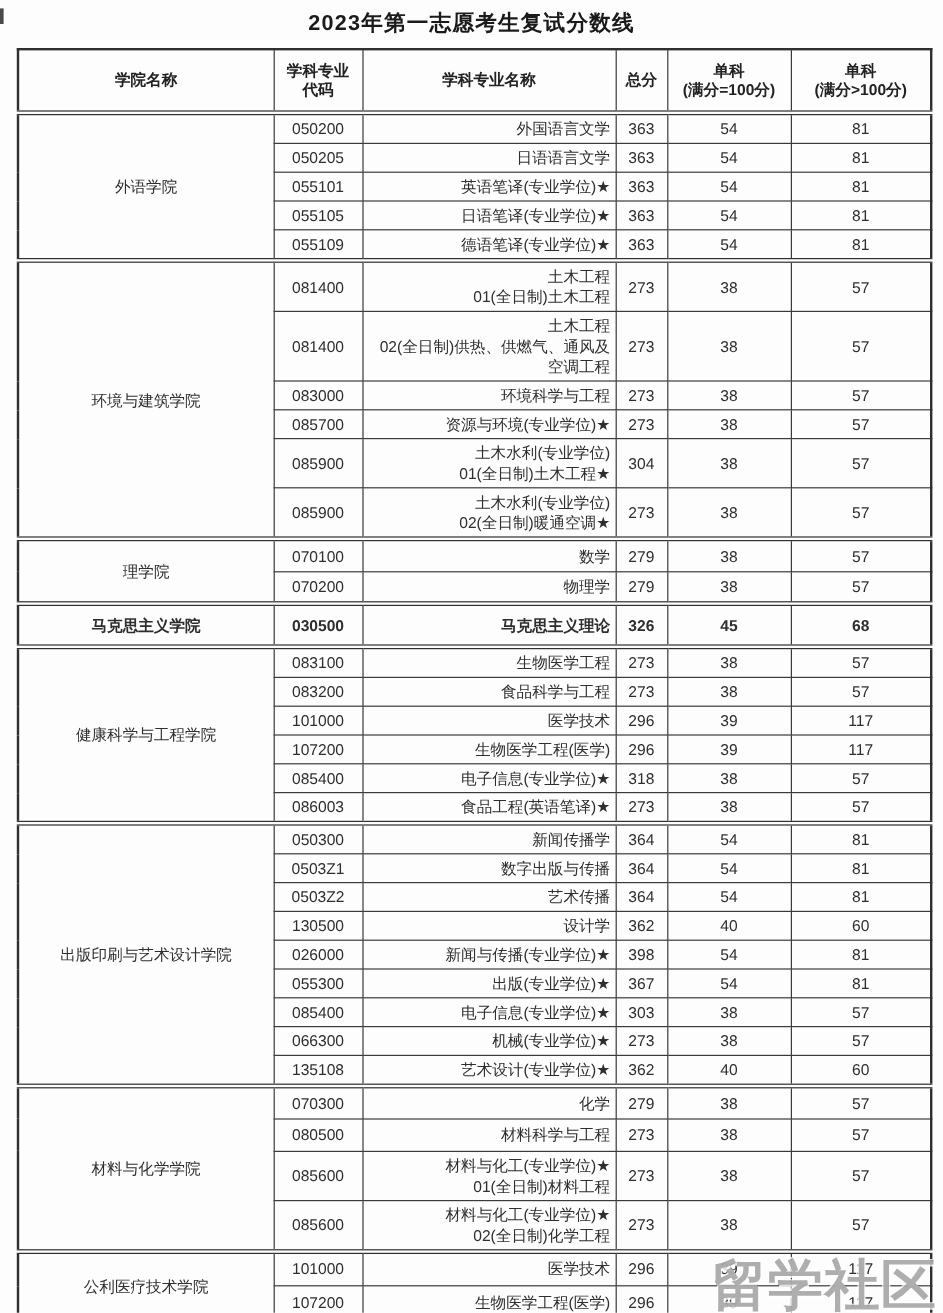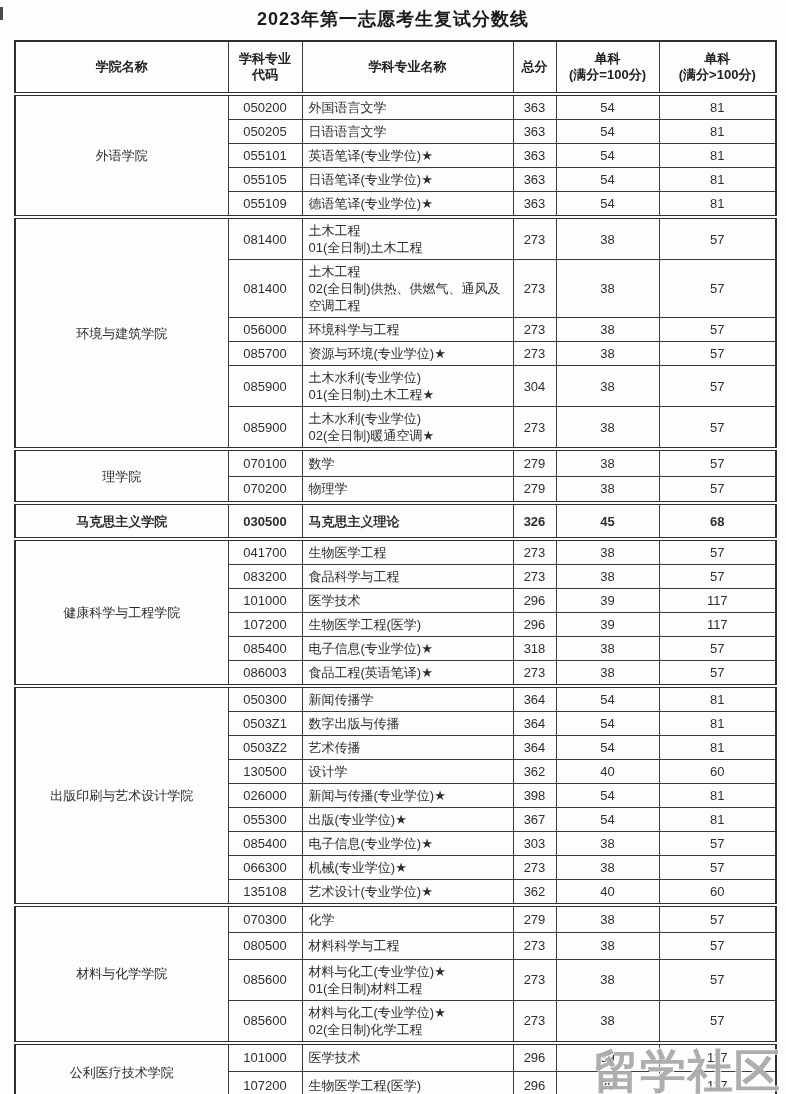--- a/index.html
+++ b/index.html
@@ -19,21 +19,21 @@
     border:2px solid #2f2f2f;
   }
   .score-table th,.score-table td{
     border:1px solid #3a3a3a;
     font-size:13px;line-height:17px;
     padding:3px 4px;text-align:center;vertical-align:middle;
     color:#2e2e2e;overflow:hidden;
   }
   .score-table th{font-weight:700;height:44px;line-height:16px;white-space:pre-line;color:#222;}
   .score-table thead th{border-bottom:4px double #2f2f2f;}
-  td.mname{text-align:left;white-space:pre-line;padding-left:6px;}
+  td.mname{text-align:right;white-space:pre-line;padding-left:6px;}
   td.college{white-space:pre-line;}
   tr.section-start td{border-top:4px double #2f2f2f;margin-top:46px;}
   tr.h24{height:24px;}
   tr.h27{height:27px;}
   tr.h29{height:29px;}
   tr.h36{height:36px;font-weight:bold;}
   .watermark{
     position:absolute;right:1px;bottom:0;width:196px;
     text-align:center;pointer-events:none;z-index:5;
   }
@@ -130,21 +130,21 @@
     <tr>
       <td>081400</td>
       <td class="mname">土木工程
 02(全日制)供热、供燃气、通风及
 空调工程</td>
       <td>273</td>
       <td>38</td>
       <td>57</td>
     </tr>
     <tr class="h24">
-      <td>056000</td>
+      <td>083000</td>
       <td class="mname">环境科学与工程</td>
       <td>273</td>
       <td>38</td>
       <td>57</td>
     </tr>
     <tr class="h24">
       <td>085700</td>
       <td class="mname">资源与环境(专业学位)★</td>
       <td>273</td>
       <td>38</td>
@@ -187,21 +187,21 @@
       <td class="college">马克思主义学院</td>
       <td>030500</td>
       <td class="mname">马克思主义理论</td>
       <td>326</td>
       <td>45</td>
       <td>68</td>
     </tr>
 
     <tr class="section-start h24">
       <td class="college" rowspan="6">健康科学与工程学院</td>
-      <td>041700</td>
+      <td>083100</td>
       <td class="mname">生物医学工程</td>
       <td>273</td>
       <td>38</td>
       <td>57</td>
     </tr>
     <tr class="h24">
       <td>083200</td>
       <td class="mname">食品科学与工程</td>
       <td>273</td>
       <td>38</td>

